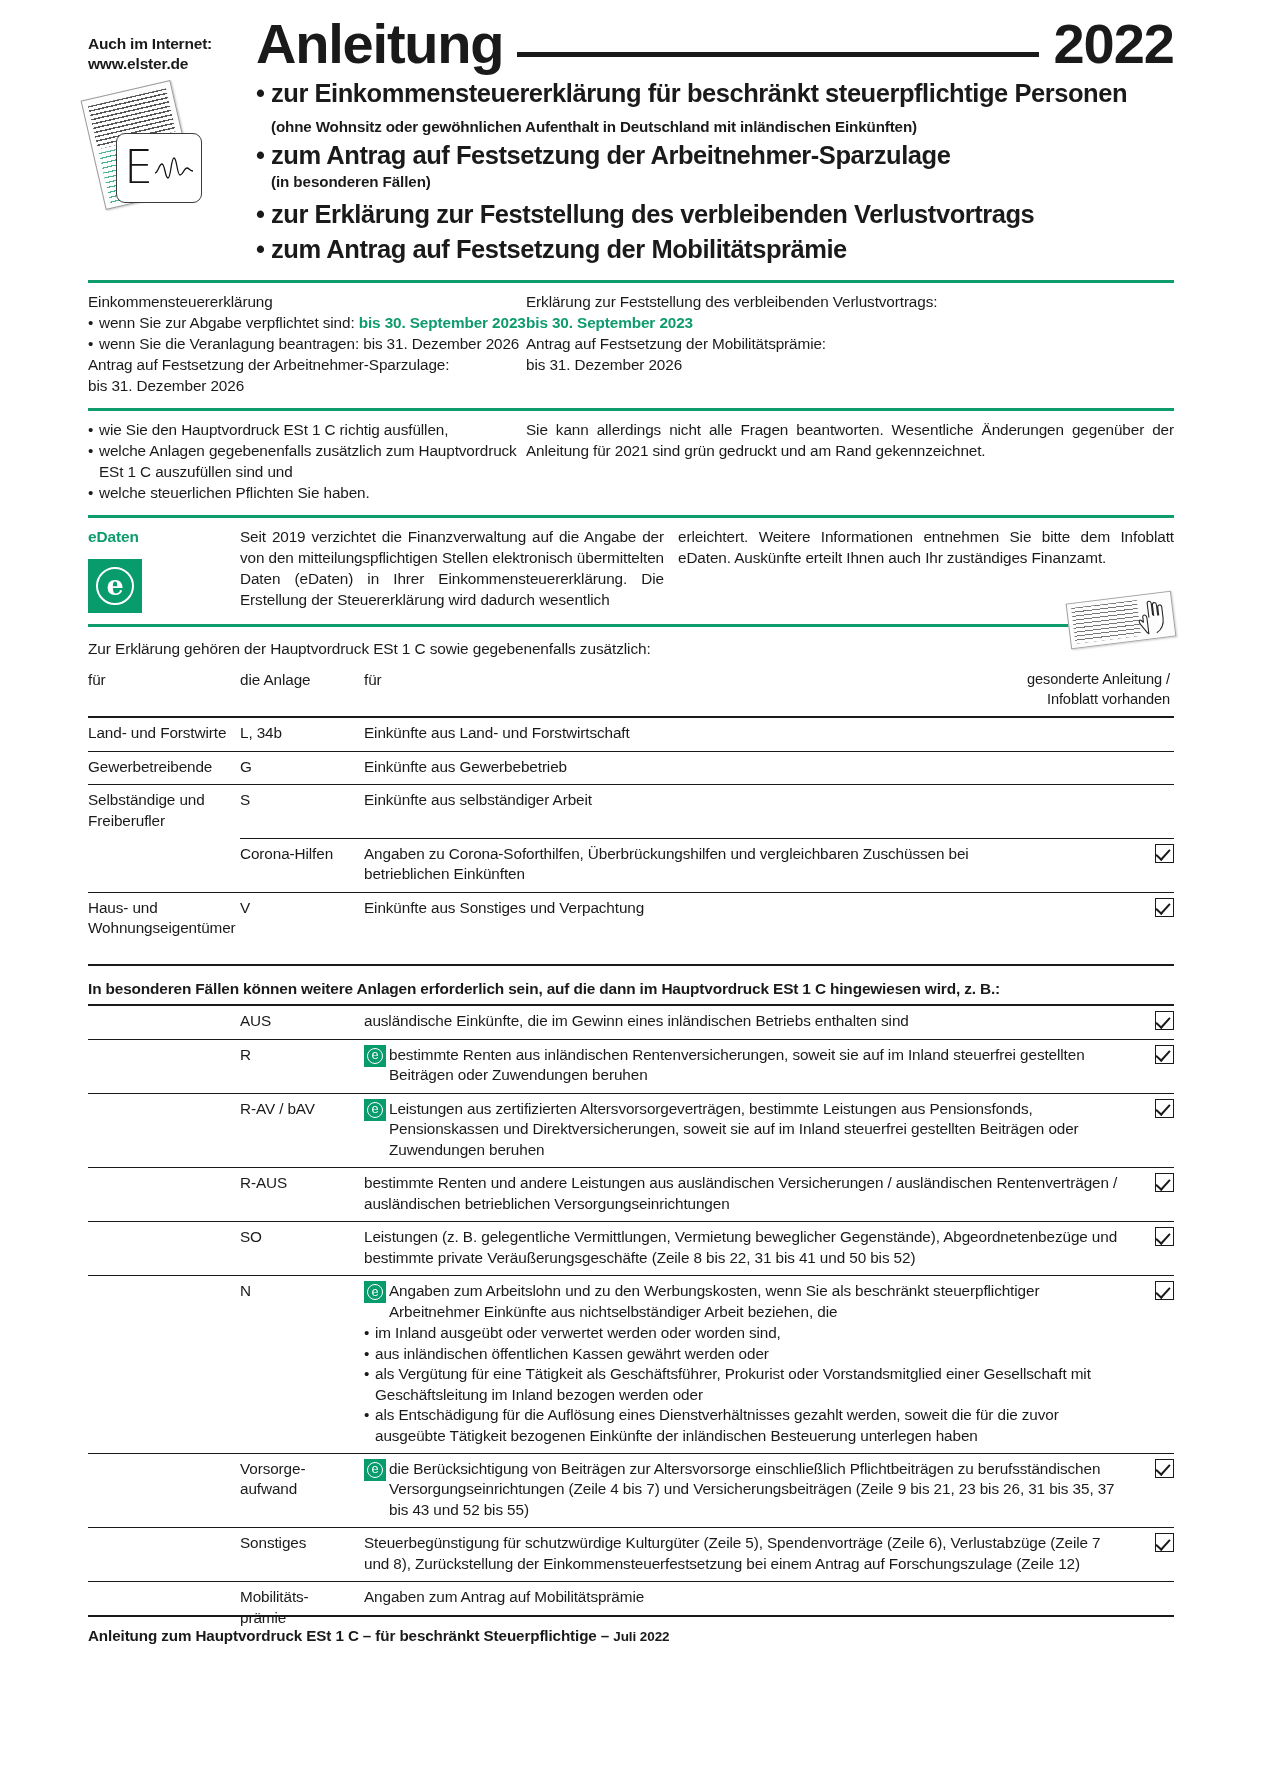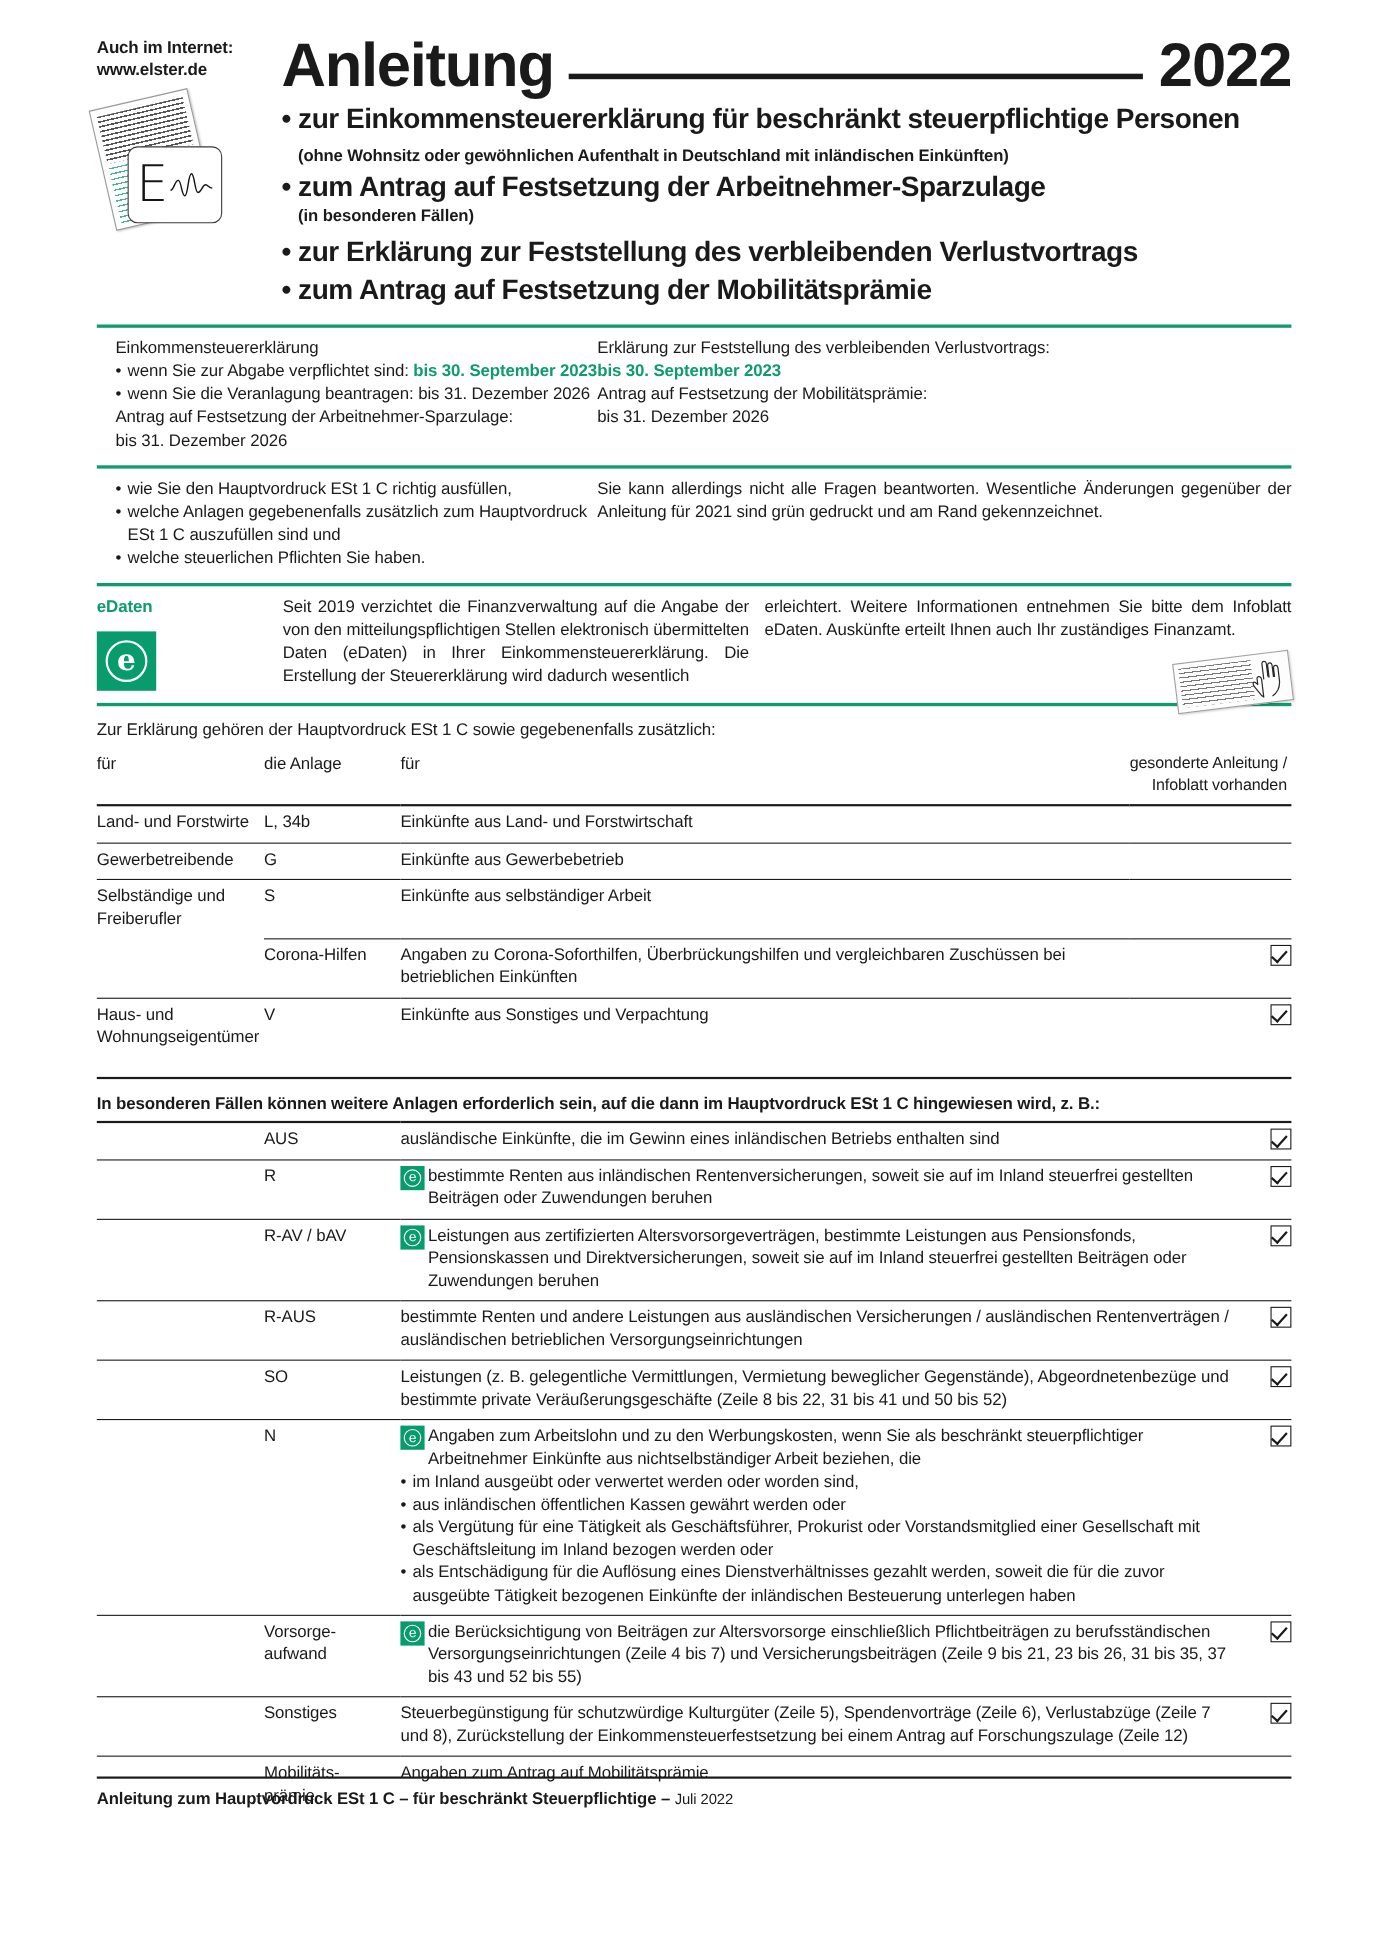--- a/index.html
+++ b/index.html
@@ -88,21 +88,20 @@
     margin-right: 1px;
     margin-top: -2px;
   }
   .elster-img .logobox svg { margin-top: 4px; }
 
   .header-right { flex: 1 1 auto; padding-left: 16px; }
   .title-row {
     display: flex;
     align-items: flex-end;
     gap: 4px;
-    margin-top: 15px;
   }
   .title-main {
     font-size: 56px;
     font-weight: bold;
     line-height: .92;
     letter-spacing: -1.2px;
     white-space: nowrap;
   }
   .title-rule {
     flex: 1 1 auto;
@@ -162,21 +161,20 @@
     line-height: 1.33;
     letter-spacing: -0.1px;
   }
   .info-cols {
     flex: 1 1 auto;
     display: flex;
     gap: 0;
     font-size: 15.3px;
     line-height: 1.37;
     letter-spacing: -0.1px;
-    margin-left: 17px;
   }
   .col-a { width: 438px; flex: 0 0 438px; }
   .col-b { flex: 1 1 auto; }
   .g { color: #0e9b6d; font-weight: bold; }
   .b { font-weight: normal; }
   .li { display: flex; }
   .li .d { width: 11px; flex: 0 0 11px; }
   .li .t { flex: 1 1 auto; }
   .just { text-align: justify; }
 
@@ -320,21 +318,21 @@
   .footer {
     position: absolute;
     left: 88px; right: 88px; bottom: 28px;
   }
   .footer .fline { height: 2.5px; background: #1a1a1a; margin-bottom: 10px; }
   .footer .ftxt {
     font-size: 15.2px;
     font-weight: bold;
     letter-spacing: -0.1px;
   }
-  .footer .ftxt .reg { font-weight: normal; font-size: 13.5px; text-align: right; }
+  .footer .ftxt .reg { font-weight: bold; font-size: 13.5px; text-align: right; }
 </style>
 </head>
 <body>
 
 <div class="page">
 
   <div class="header">
     <div class="header-left">
       <div class="internet-line">
         <div>Auch im Internet:</div>

